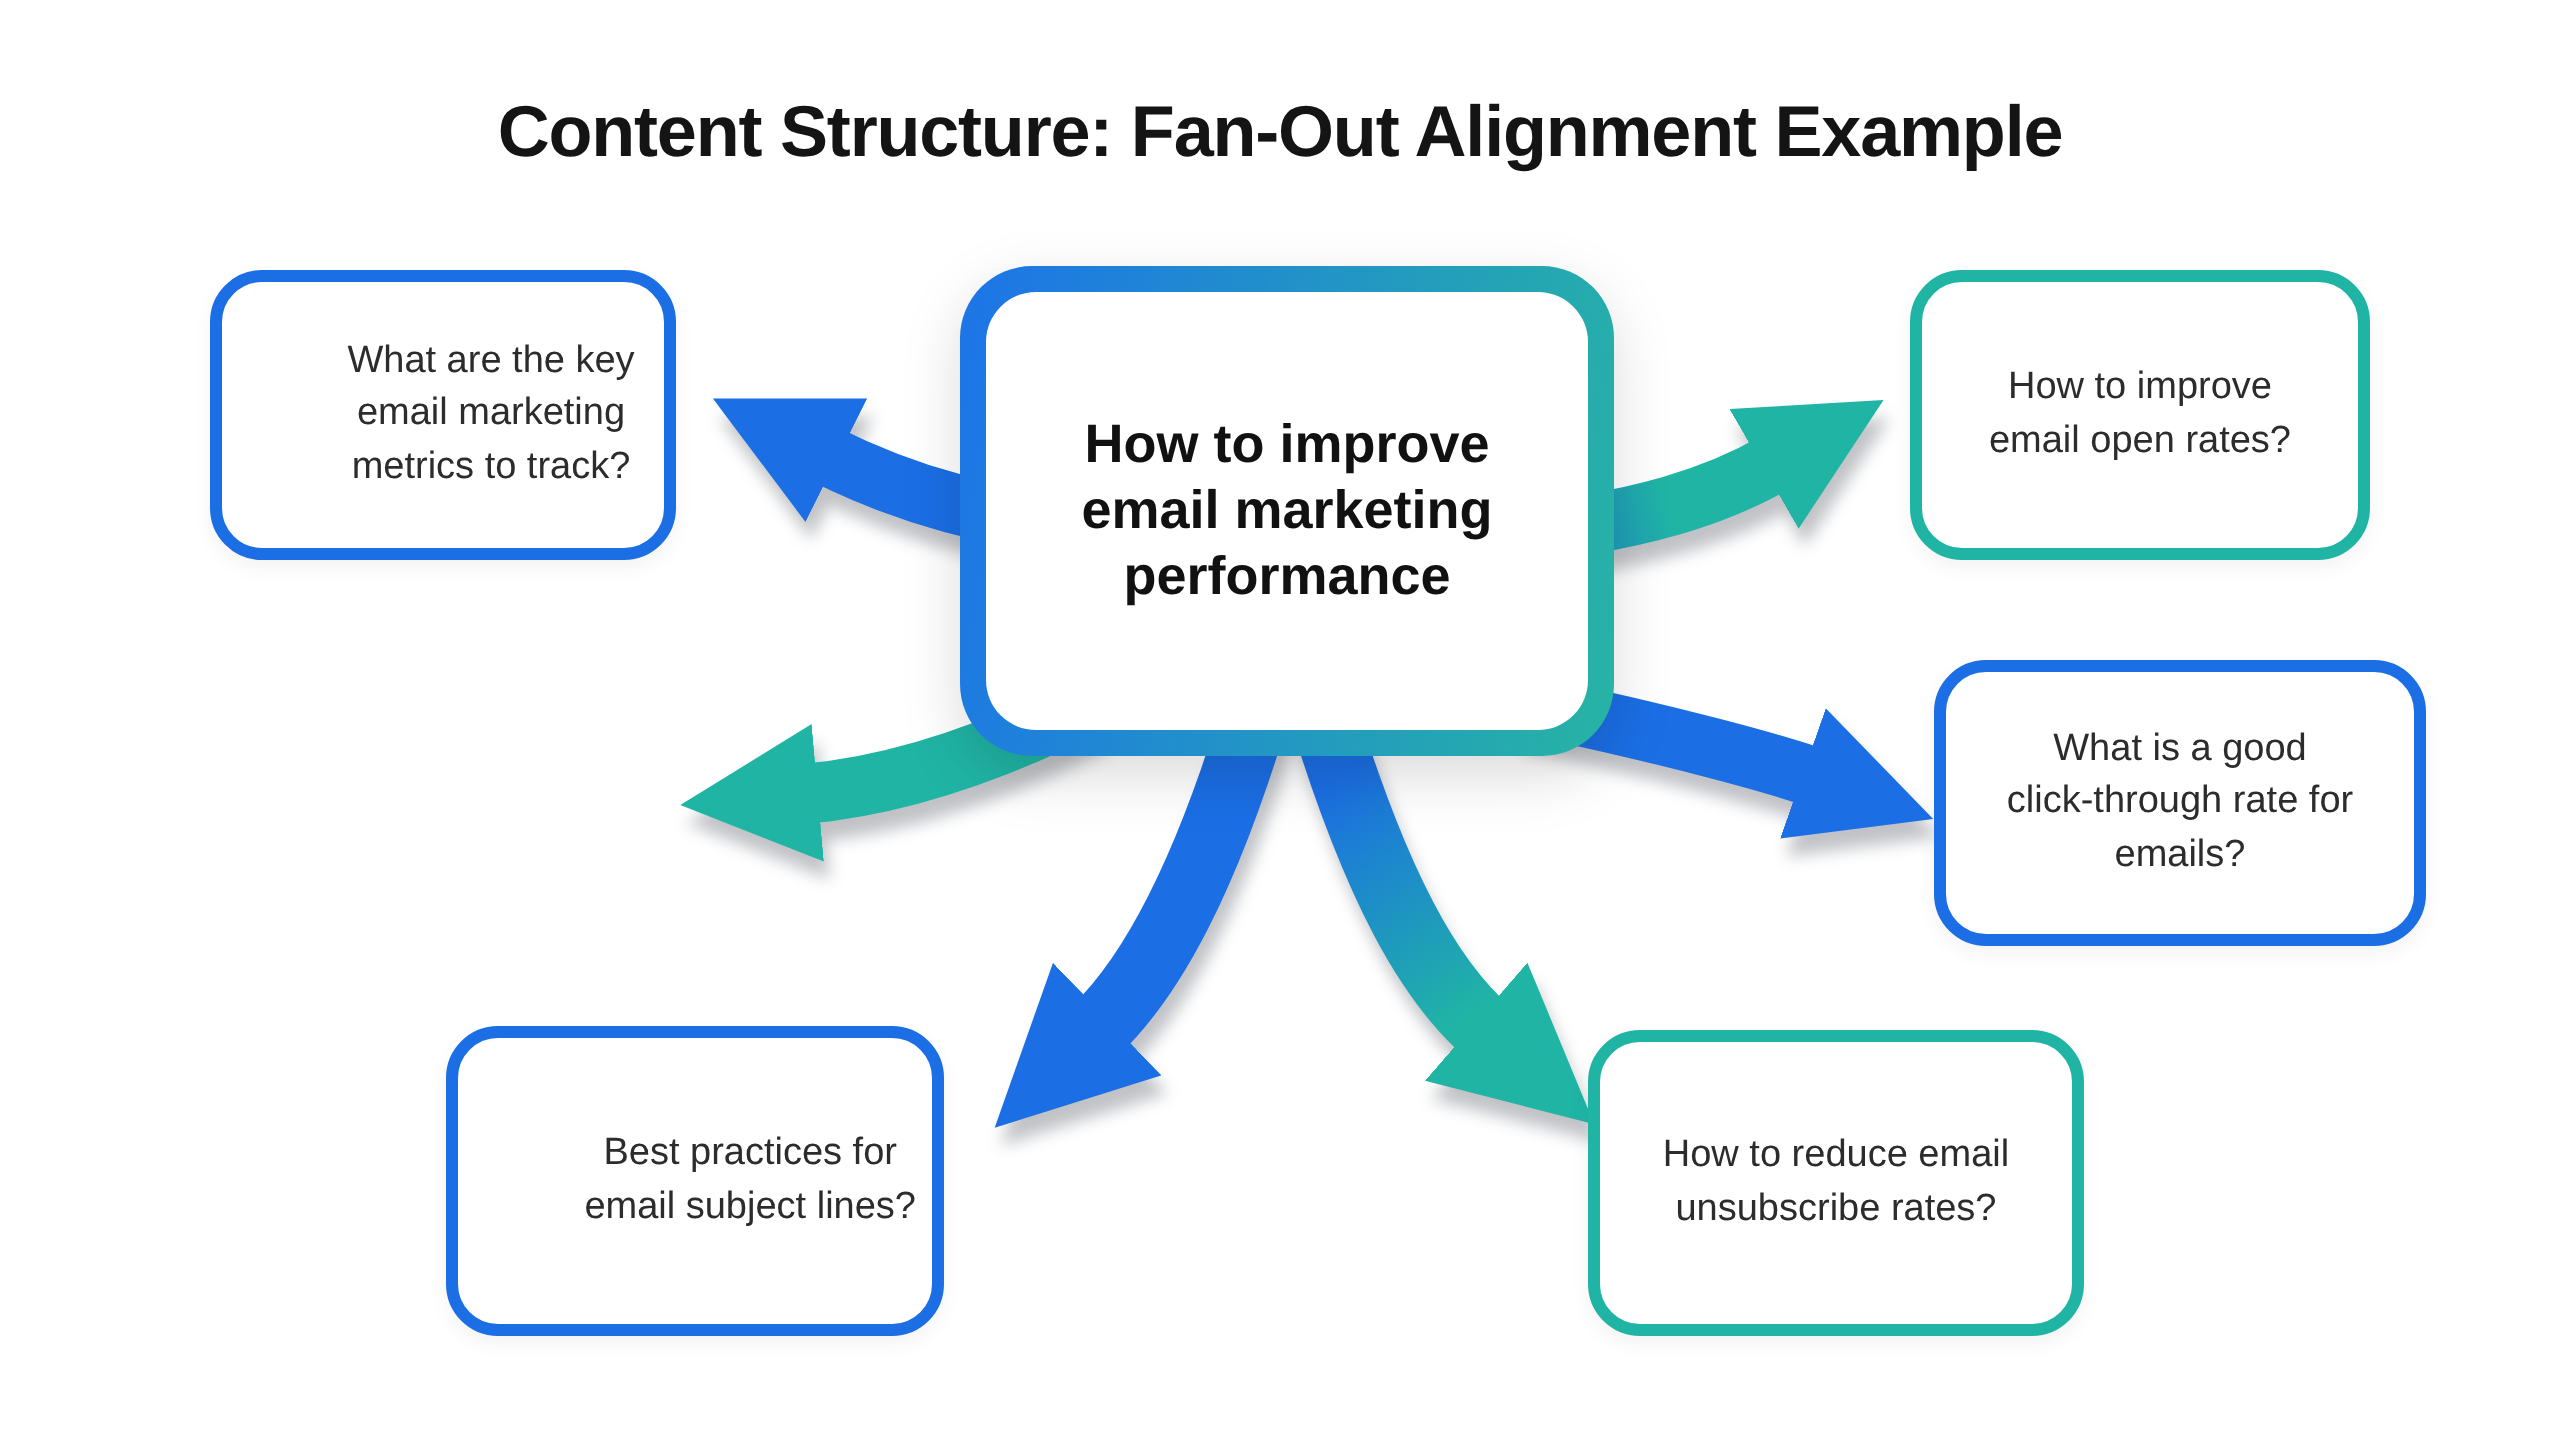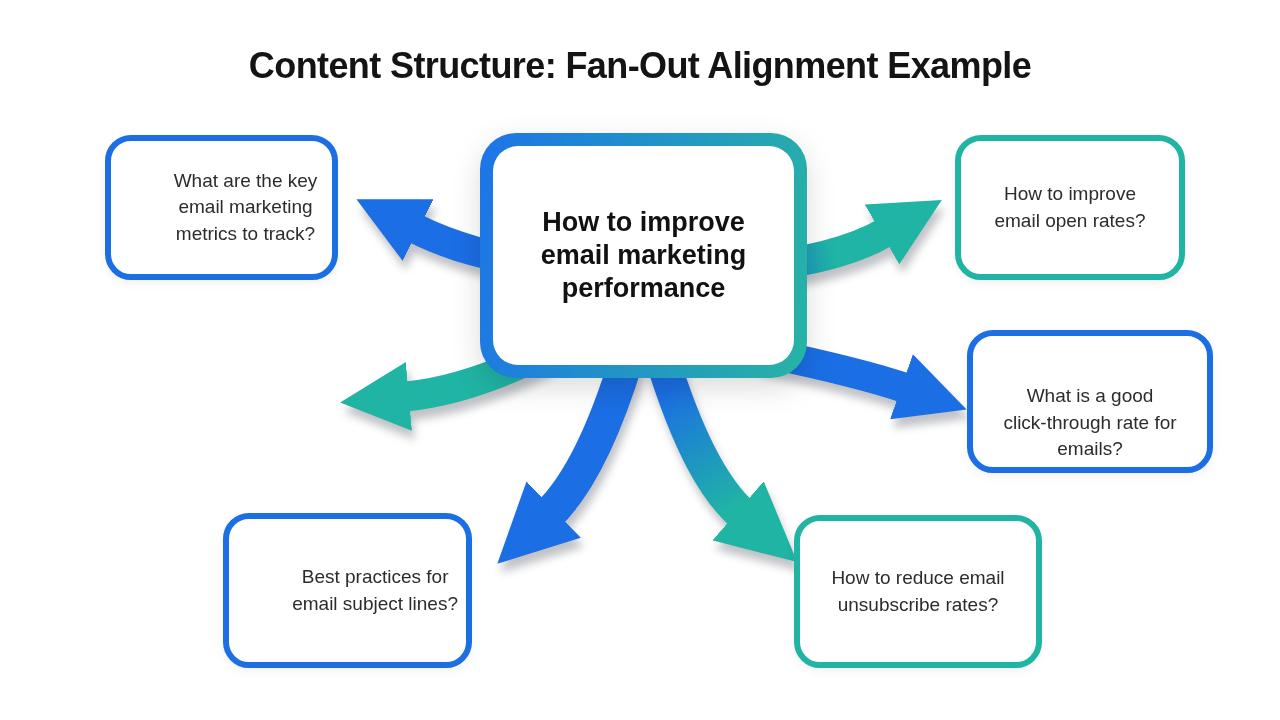--- a/index.html
+++ b/index.html
@@ -86,21 +86,21 @@
 metrics to track?</span>
   </div>
   <div class="node n-bl" style="border-color: rgb(27, 110, 228); justify-content: flex-end;">
     <span class="node-label">Best practices for
 email subject lines?</span>
   </div>
   <div class="node n-tr" style="border-color: rgb(32, 180, 165);">
     <span class="node-label">How to improve
 email open rates?</span>
   </div>
-  <div class="node n-mr" style="border-color: rgb(27, 110, 228); align-items: flex-end;">
+  <div class="node n-mr" style="border-color: rgb(27, 110, 228);">
     <span class="node-label">What is a good
 click-through rate for
 emails?</span>
   </div>
   <div class="node n-br" style="border-color: rgb(32, 180, 165);">
     <span class="node-label">How to reduce email
 unsubscribe rates?</span>
   </div>
 
   <div class="center-wrap">

